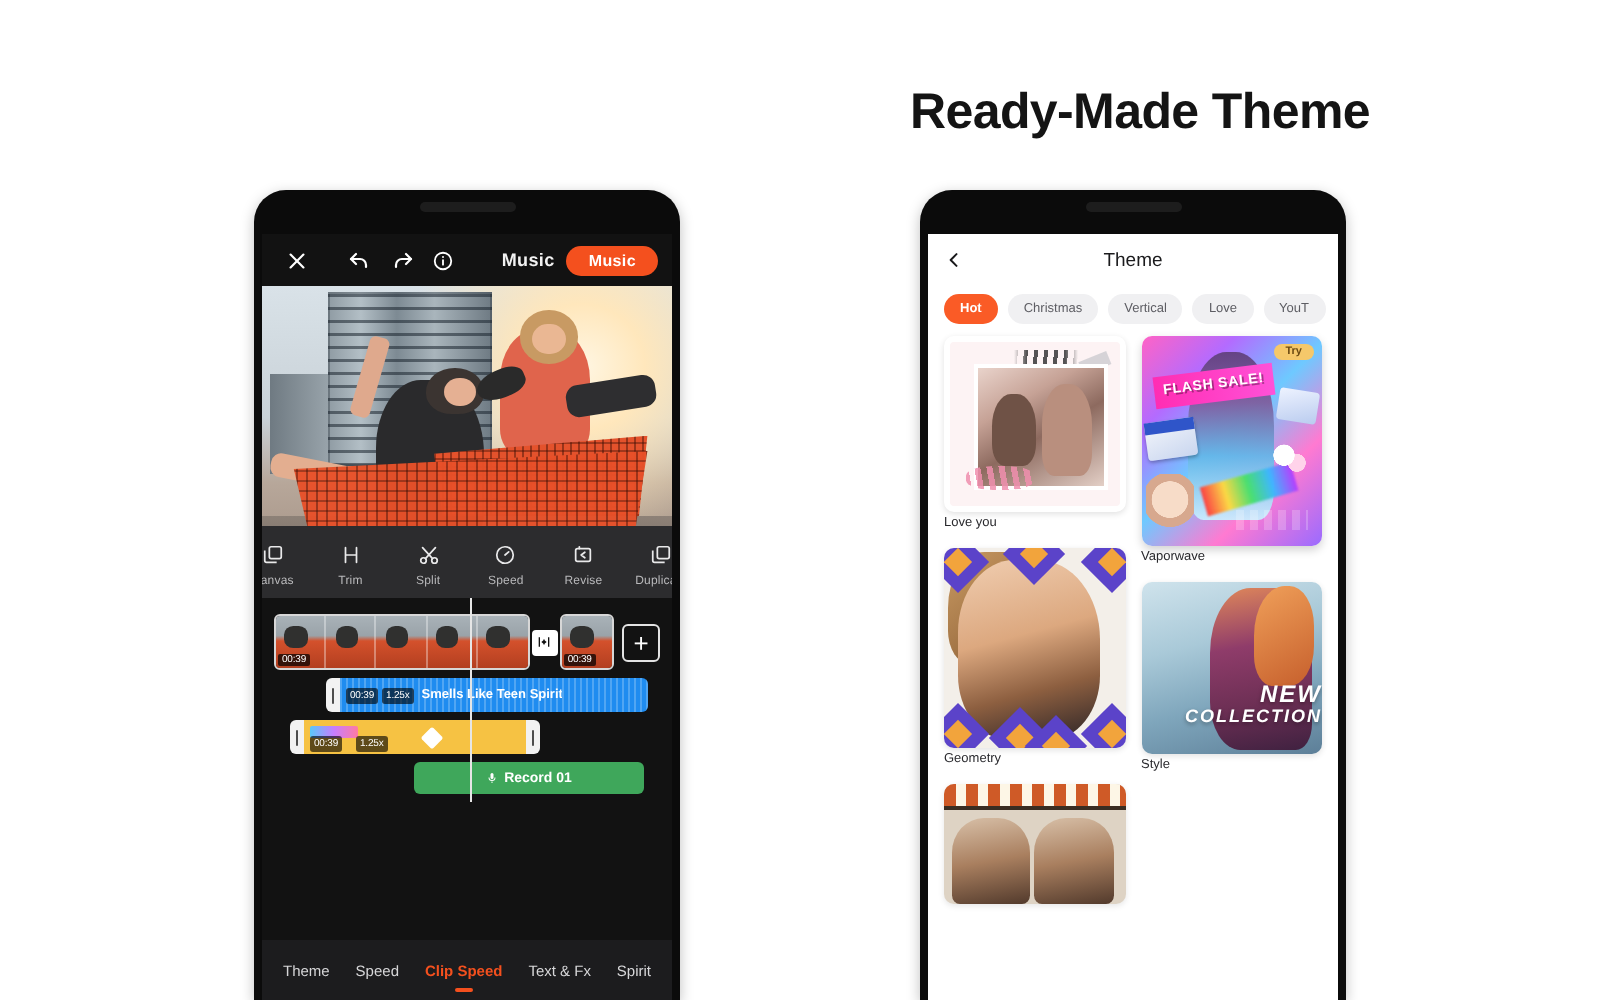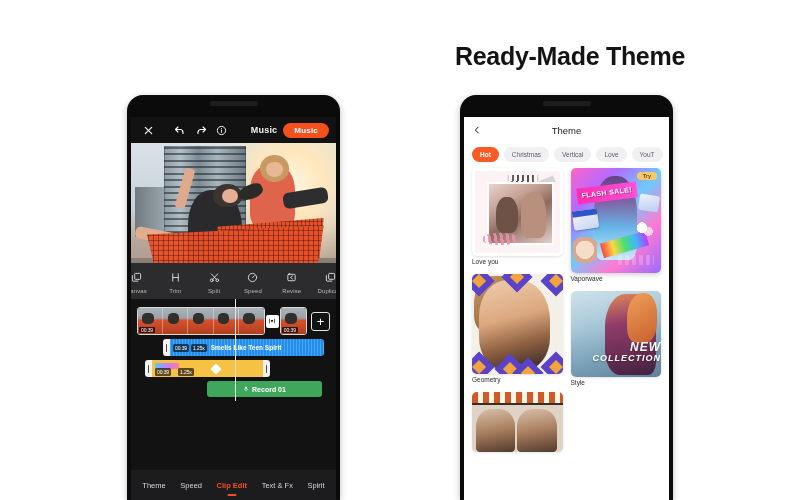--- a/index.html
+++ b/index.html
@@ -659,21 +659,21 @@
                 <path d="M5 11a7 7 0 0 0 14 0h-2a5 5 0 0 1-10 0z"></path>
                 <rect x="11" y="19" width="2" height="3"></rect>
               </svg>
             <span>Record 01</span>
           </div>
         </div>
 
         <div class="botnav">
           <div class="bn">Theme</div>
           <div class="bn">Speed</div>
-          <div class="bn active">Clip Edit</div>
+          <div class="bn active">Clip Speed</div>
           <div class="bn">Text &amp; Fx</div>
           <div class="bn">Spirit</div>
         </div>
 
       </div>
     </div>
   </div>
 
   <div class="phone" id="phone-right">
     <div class="notch"></div>

